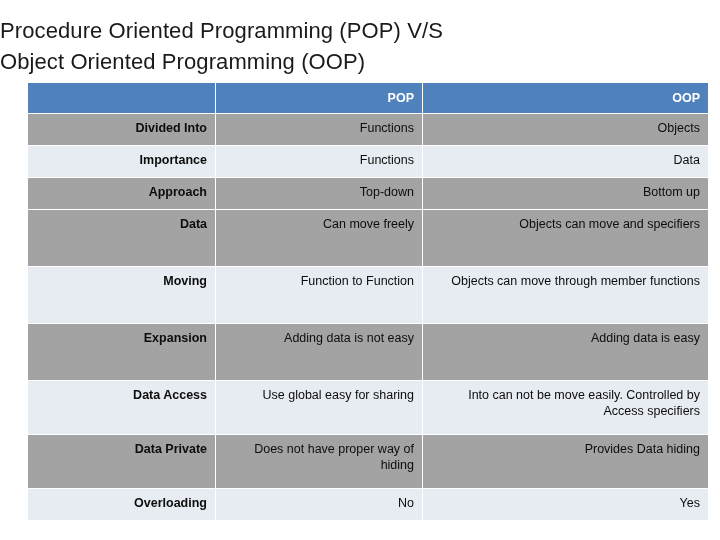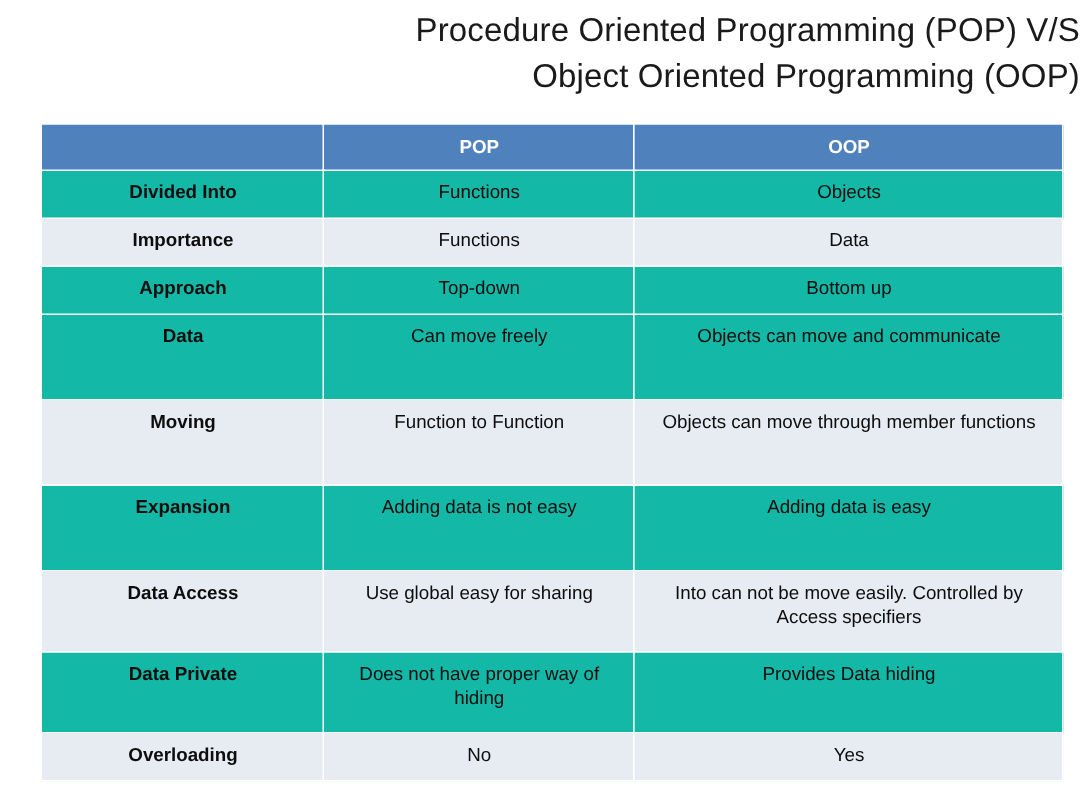--- a/index.html
+++ b/index.html
@@ -18,23 +18,23 @@
     position: relative;
     width: 720px;
     height: 540px;
     background: #ffffff;
   }
 
   
   .title {
     position: absolute;
     left: 0;
-    top: 4px;
+    top: 15px;
     width: 720px;
-    text-align: right;
+    text-align: left;
     font-size: 22px;
     line-height: 31px;
     color: #1a1a1a;
     font-weight: 400;
     letter-spacing: 0.1px;
   }
   .title .line { display: block; }
 
   
   .table-wrap {
@@ -51,42 +51,42 @@
   }
   table.cmp col.c1 { width: 188px; }
   table.cmp col.c2 { width: 207px; }
   table.cmp col.c3 { width: 286px; }
 
   table.cmp th,
   table.cmp td {
     border: 1px solid #ffffff;
     padding: 6px 8px 6px 9px;
     vertical-align: top;
-    text-align: center;
+    text-align: right;
     color: #0d0d0d;
     line-height: 16px;
   }
 
   
   table.cmp thead th {
     background: #4f81bd;
     color: #ffffff;
     font-weight: bold;
     font-size: 12.5px;
     height: 16px;
     padding-top: 7px;
     padding-bottom: 7px;
     border-color: #ffffff;
   }
   table.cmp thead th.corner {
     background: #4f81bd;
   }
 
   
-  tr.band-a td { background: #14b8a6; }
+  tr.band-a td { background: #a3a3a3; }
   tr.band-b td { background: #e7ebf2; }
 
   td.label { font-weight: bold; }
 
   
   tr.h-short td { height: 19px; }
   tr.h-tall  td { height: 44px; }
   tr.h-mid   td { height: 41px; margin-top: 44px; }
 </style>
 </head>
@@ -130,21 +130,21 @@
         <tr class="band-a h-short">
           <td class="label">Approach</td>
           <td>Top-down</td>
           <td>Bottom  up</td>
         </tr>
 
 
         <tr class="band-a h-tall">
           <td class="label">Data</td>
           <td>Can move freely</td>
-          <td>Objects can move and communicate</td>
+          <td>Objects can move and specifiers</td>
         </tr>
 
         <tr class="band-b h-tall">
           <td class="label">Moving</td>
           <td>Function to Function</td>
           <td>Objects can move through member functions</td>
         </tr>
 
         <tr class="band-a h-tall">
           <td class="label">Expansion</td>

